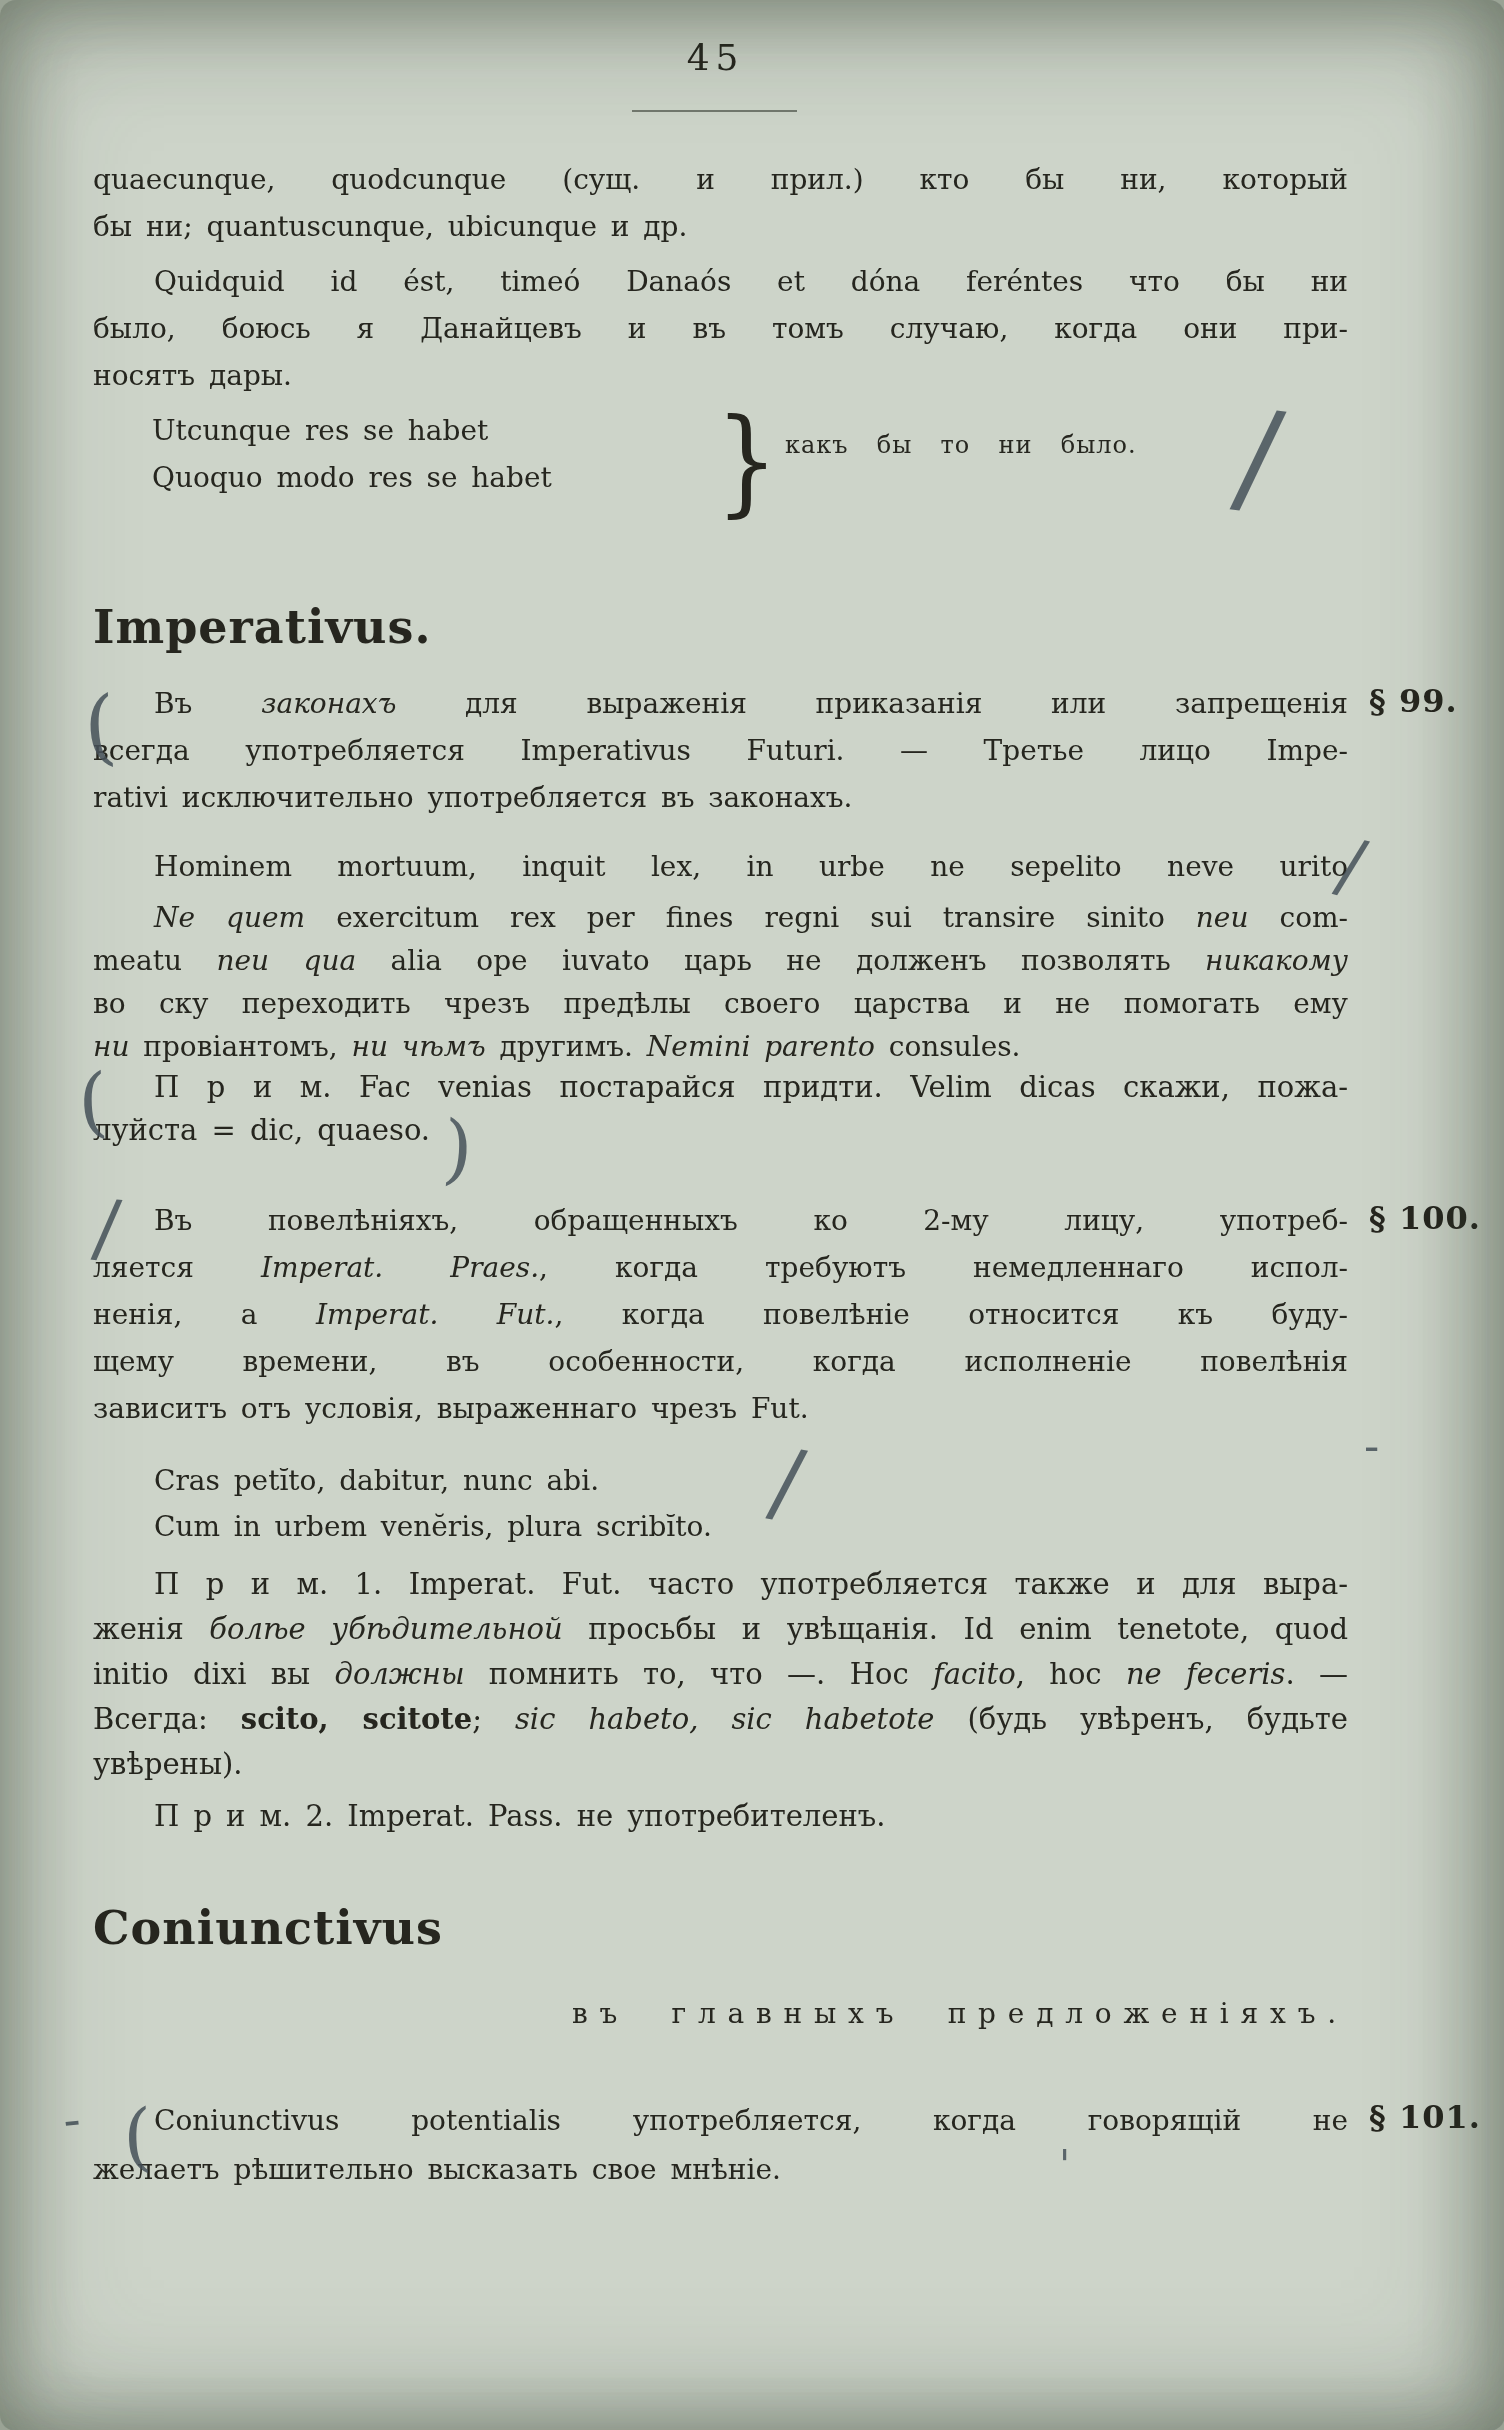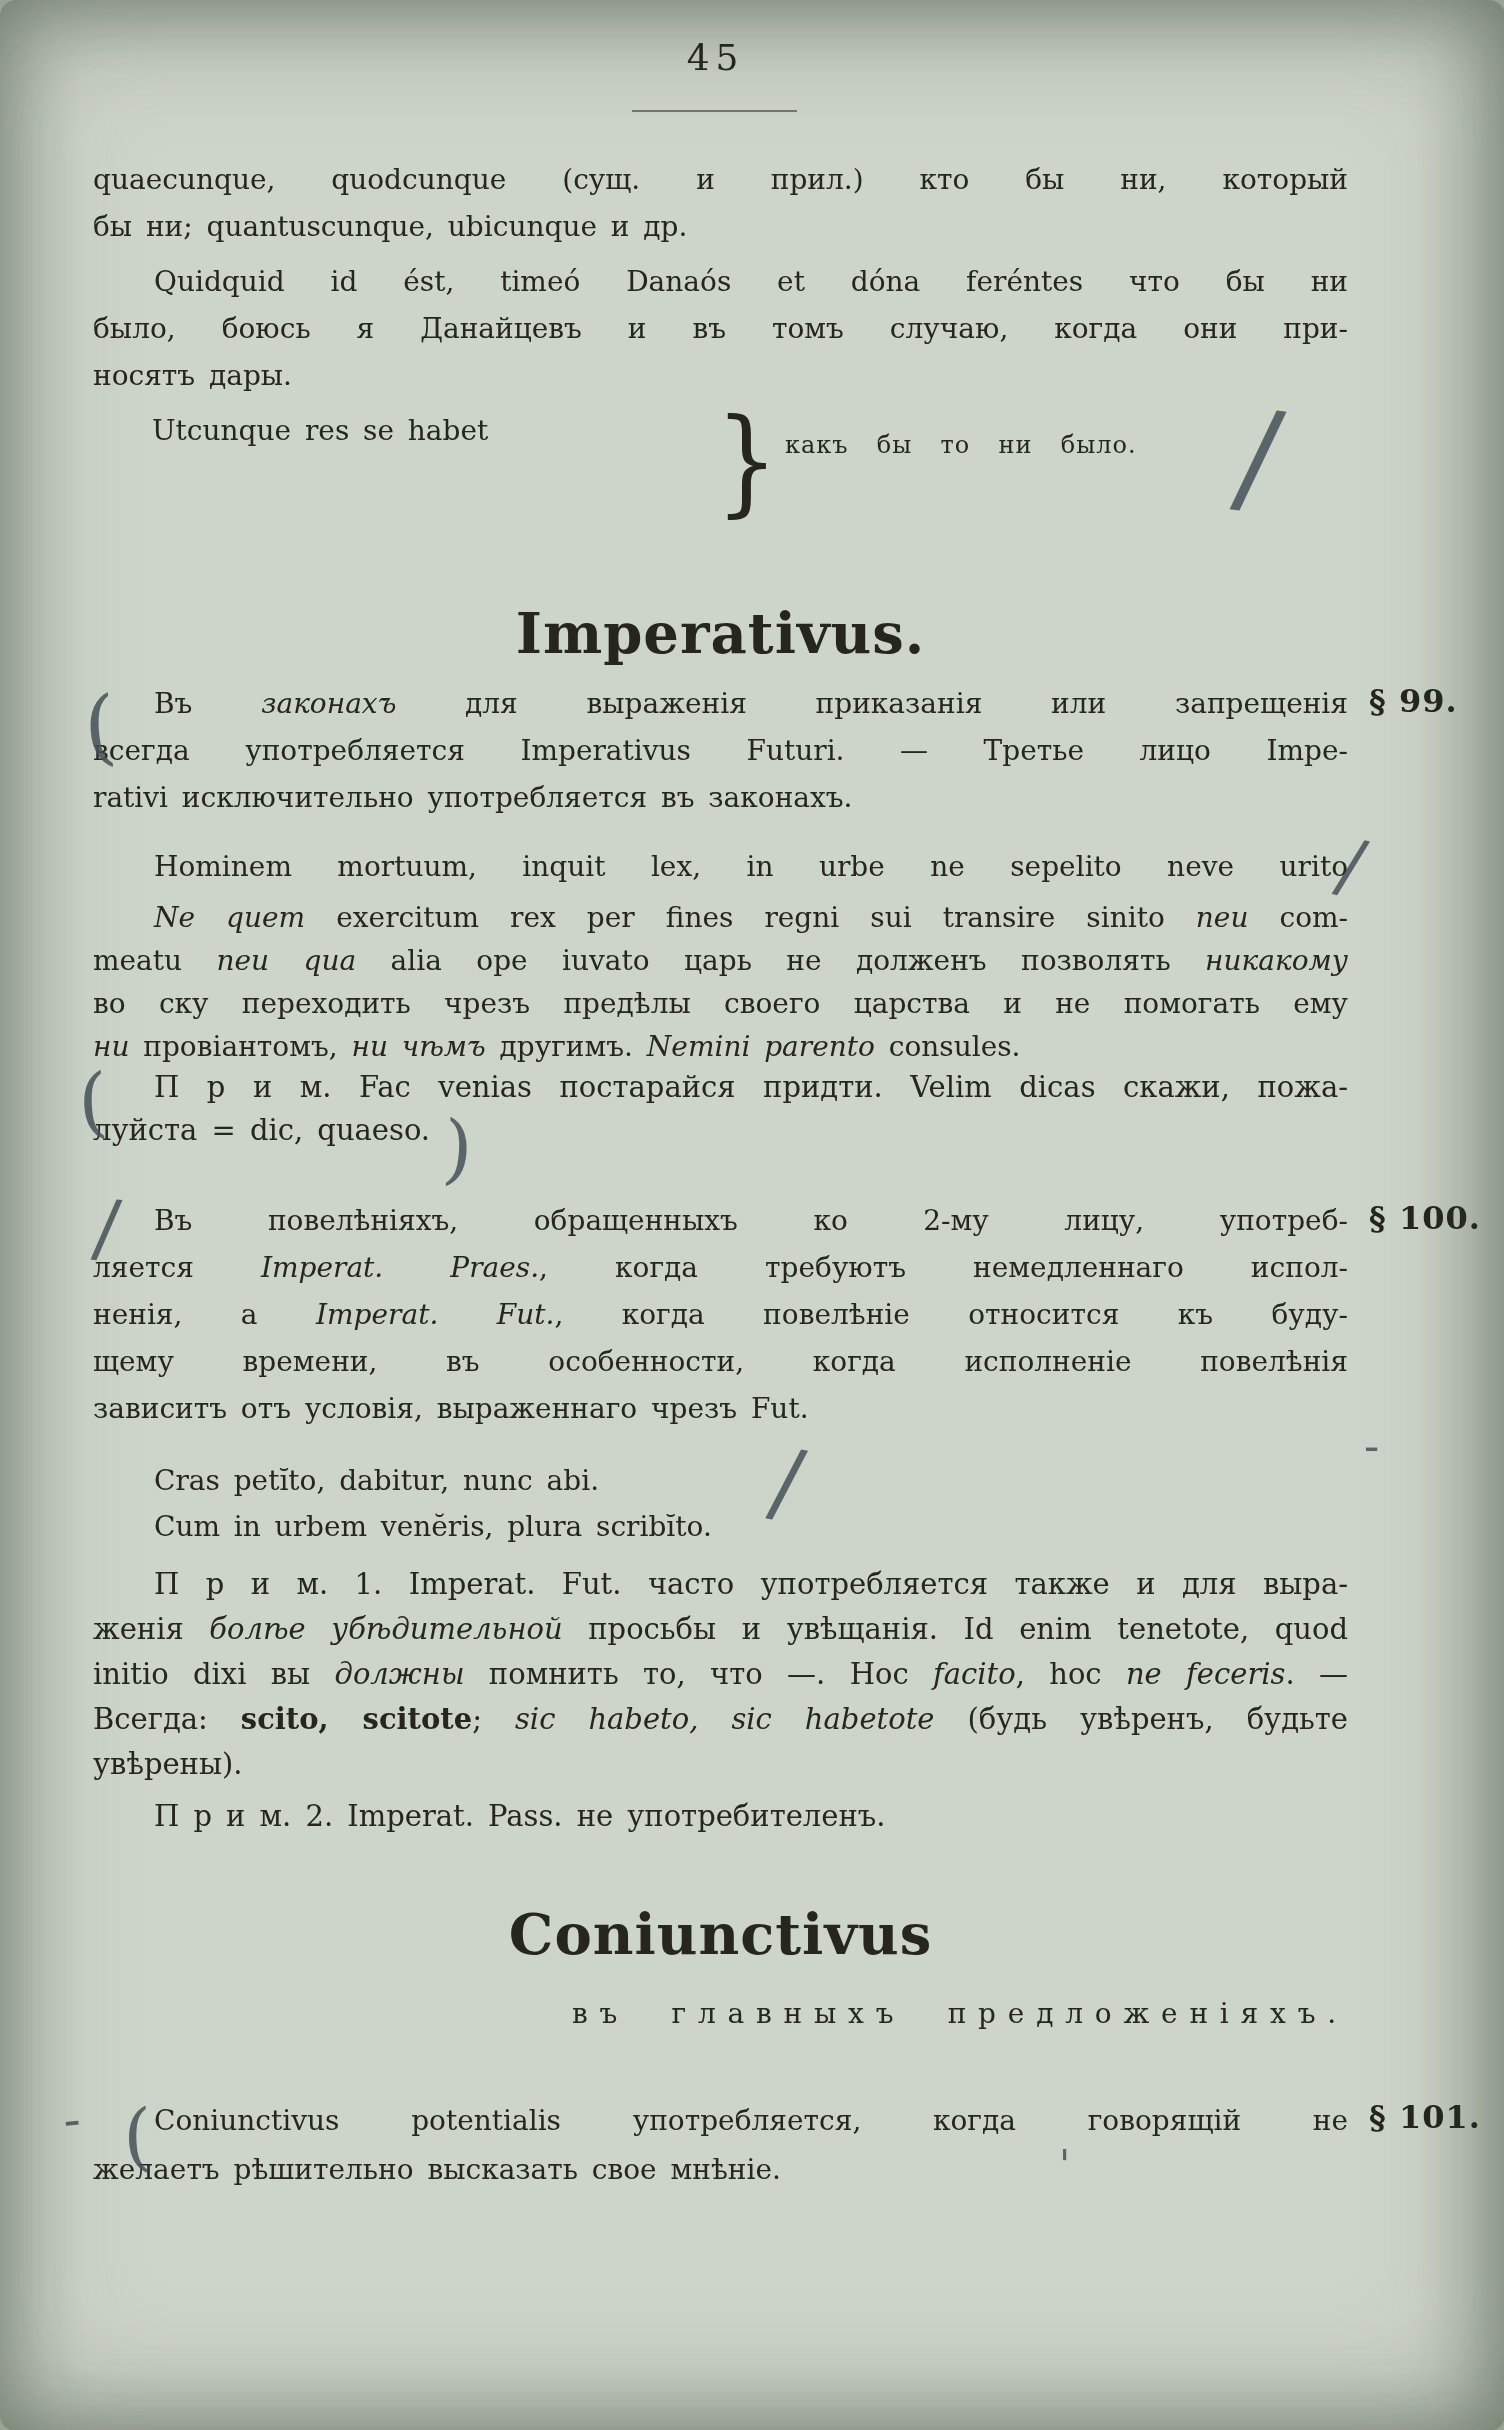--- a/index.html
+++ b/index.html
@@ -34,21 +34,21 @@
   .line{line-height:47px;height:47px;font-size:28px;word-spacing:4.9px;white-space:nowrap;}
   .block.s-small .line{font-size:29px;}
   .line.j{text-align:justify;text-align-last:justify;white-space:normal;}
   .line.ind{text-indent:61px;}
   .i{font-style:italic;}
   .b{font-weight:700;}
   .mlabel{
     position:absolute;left:1276px;top:2px;white-space:nowrap;
     font-size:32px;font-weight:600;letter-spacing:1px;
   }
-  .heading{text-align:center;font-weight:700;font-size:56px;letter-spacing:1px;}
+  .heading{font-weight:700;font-size:46px;letter-spacing:1px;}
   .subheading{text-align:right;font-size:28px;letter-spacing:11.8px;word-spacing:21.6px;}
   .lat{position:absolute;left:59px;top:0;}
   .lat .line{white-space:nowrap;}
   .brace-glyph{
     position:absolute;left:617px;top:-13.7px;
     font-size:116px;font-weight:400;transform:scaleX(.85);
     color:var(--ink,#26261f);
   }
   .brace-trans{
     position:absolute;left:692px;top:23.5px;
@@ -71,20 +71,21 @@
         <div class="line" style="line-height: 47px; height: 47px;"><span>бы ни; quantuscunque, ubicunque и др.</span></div>
       </div>
       <div class="block para s-main" style="top: 258px;">
         <div class="line j ind" style="line-height: 47px; height: 47px;"><span>Quidquid id ést, timeó Danaós et dóna feréntes что бы ни</span></div>
         <div class="line j" style="line-height: 47px; height: 47px;"><span>было, боюсь я Данайцевъ и въ томъ случаю, когда они при-</span></div>
         <div class="line" style="line-height: 47px; height: 47px;"><span>носятъ дары.</span></div>
       </div>
       <div class="block brace s-main" style="top: 407px;">
         <div class="lat">
           <div class="line" style="line-height: 47px; height: 47px;"><span>Utcunque res se habet</span></div>
+          <div class="line" style="line-height: 47px; height: 47px;"><span>Quoquo modo res se habet</span></div>
         </div>
         <span class="brace-glyph">}</span>
         <span class="brace-trans">какъ бы то ни было.</span>
       </div>
       <div class="block heading" style="top: 600px;">Imperativus.</div>
       <div class="block para s-main" style="top: 680px;">
         <div class="line j ind" style="line-height: 47px; height: 47px;"><span>Въ </span><span class="i">законахъ</span><span> для выраженія приказанія или запрещенія</span></div>
         <div class="line j" style="line-height: 47px; height: 47px;"><span>всегда употребляется Imperativus Futuri. — Третье лицо Impe-</span></div>
         <div class="line" style="line-height: 47px; height: 47px;"><span>rativi исключительно употребляется въ законахъ.</span></div>
         <span class="mlabel">§ 99.</span>

